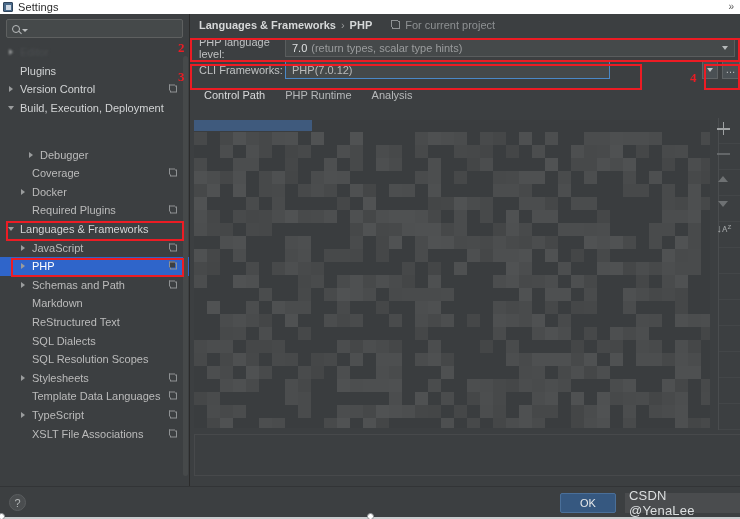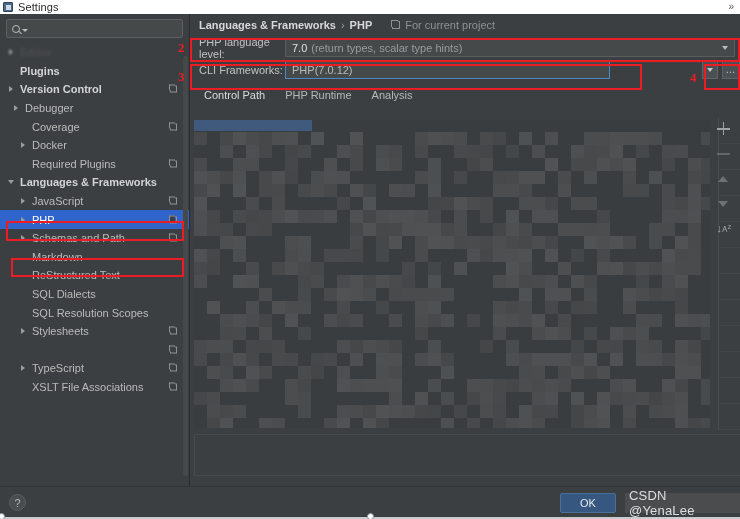--- a/index.html
+++ b/index.html
@@ -83,21 +83,21 @@
     display:block; width:0; height:0;
     border-top:3.2px solid transparent; border-bottom:3.2px solid transparent;
     border-left:4.4px solid #9a9c9d;
   }
   .arrow.down i{
     border-left:3.2px solid transparent; border-right:3.2px solid transparent;
     border-top:4.4px solid #9a9c9d; border-bottom:0;
   }
   .arrow.none i{ border:0; }
   .tlabel{ color:#bbbbbb; font-size:11px; }
-  .tlabel.bold{ font-weight:bold; color:#d2d4d5;text-align:right; }
+  .tlabel.bold{ font-weight:normal; color:#d2d4d5;text-align:right; }
   .tmark{
     position:absolute; right:12px; top:50%; transform:translateY(-50%);
     width:7px; height:7px; border:1px solid #8f9294;
   }
   .tmark::before{
     content:""; position:absolute; left:-2px; top:-2px; width:5px; height:5px;
     border:1px solid #8f9294; border-right:0; border-bottom:0; background:#3c3f41;
   }
   .ghost .tlabel{ color:#4a4d4f; }
   .ghost{ filter:blur(1.1px); }
@@ -295,21 +295,27 @@
             </span>
             <span class="tlabel bold" style="margin-left: 4px;">Plugins</span>
           </div>
           <div class="trow" style="padding-left: 6px;">
             <span class="arrow ">
               <i></i>
             </span>
             <span class="tlabel bold" style="margin-left: 4px;">Version Control</span>
             <span class="tmark"></span>
           </div>
-          <div class="trow" style="padding-left: 11px;">
+          <div class="trow" style="padding-left: 6px;">
+            <span class="arrow down">
+              <i></i>
+            </span>
+            <span class="tlabel bold" style="margin-left: 4px;">Build, Execution, Deployment</span>
+          </div>
+          <div class="trow" style="padding-left: 26px; margin-top: 28px;">
             <span class="arrow ">
               <i></i>
             </span>
             <span class="tlabel" style="margin-left: 4px;">Debugger</span>
           </div>
           <div class="trow" style="padding-left: 18px;">
             <span class="arrow none">
               <i></i>
             </span>
             <span class="tlabel" style="margin-left: 4px;">Coverage</span>
@@ -383,20 +389,21 @@
             <span class="arrow ">
               <i></i>
             </span>
             <span class="tlabel" style="margin-left: 4px;">Stylesheets</span>
             <span class="tmark"></span>
           </div>
           <div class="trow" style="padding-left: 18px;">
             <span class="arrow none">
               <i></i>
             </span>
+            <span class="tlabel" style="margin-left: 4px;">Template Data Languages</span>
             <span class="tmark"></span>
           </div>
           <div class="trow" style="padding-left: 18px;">
             <span class="arrow ">
               <i></i>
             </span>
             <span class="tlabel" style="margin-left: 4px;">TypeScript</span>
             <span class="tmark"></span>
           </div>
           <div class="trow" style="padding-left: 18px;">

